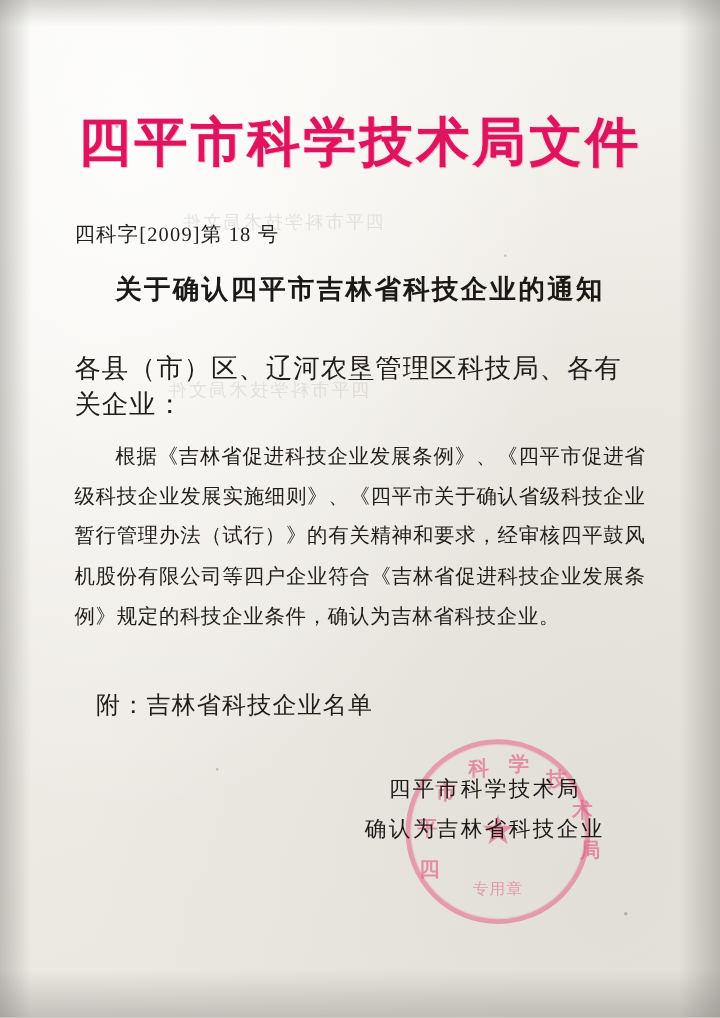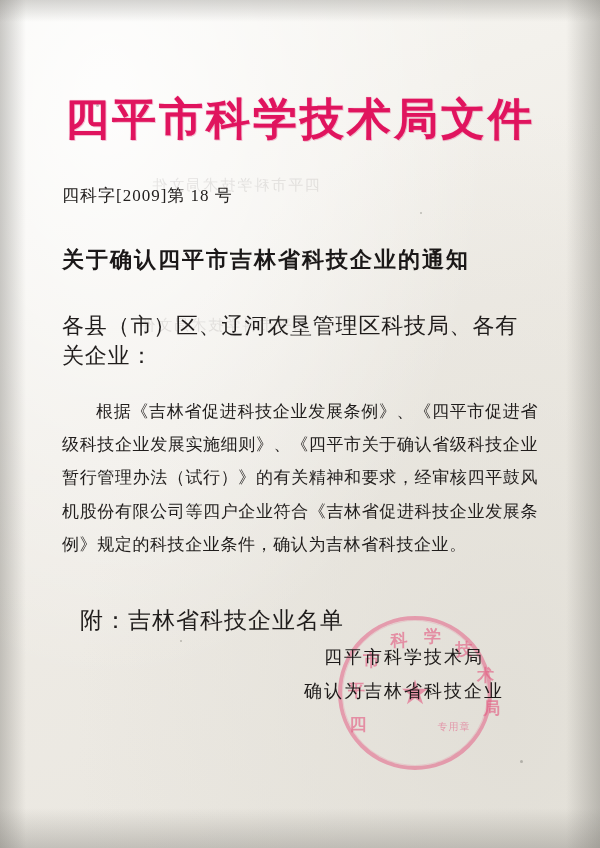--- a/index.html
+++ b/index.html
@@ -92,49 +92,49 @@
   .doc-number {
     margin-top: 42px;
     text-align: left;
     font-size: 17px;
     color: #23201f;
     letter-spacing: 1px;
     font-family: "Liberation Serif", serif;
   }
 
   .doc-title {
-    margin-top: 38px;
-    text-align: left;
+    margin-top: 19px;
+    text-align: center;
     font-size: 22px;
     font-weight: bold;
     color: #1b1818;
     letter-spacing: 2px;
     font-family: "DejaVu Serif", "Liberation Serif", serif;
   }
 
   .salutation {
     margin-top: 36px;
     font-size: 22px;
     color: #201d1c;
     letter-spacing: 0.8px;
   }
 
   .body-para {
-    margin-top: 24px;
+    margin-top: 12px;
     font-size: 17px;
     color: #201d1c;
     line-height: 1.95;
     letter-spacing: 0.6px;
     text-align: justify;
     text-indent: 34px;
   }
 
   .attachment {
     margin-top: 44px;
-    font-size: 23px;
+    font-size: 20px;
     color: #201d1c;
     letter-spacing: 1px;
     padding-left: 18px;
   }
 
   
   .signature {
     position: absolute;
     right: 96px;
     bottom: 140px;
@@ -180,27 +180,26 @@
     font-family: "DejaVu Serif", "Liberation Serif", serif;
     font-size: 17px;
     font-weight: bold;
     color: rgba(226,38,96,0.62);
     transform-origin: 0 0;
     white-space: nowrap;
   }
   .seal-bottom {
     position: absolute;
     left: 50%;
-    bottom: 32px;
+    bottom: 16px;
     transform: translateX(-50%);
-    font-size: 10px;
+    font-size: 13px;
     letter-spacing: 1px;
     color: rgba(226,38,96,0.55);
     white-space: nowrap;
-    margin-left: 39px;
   }
 
   
   .speck {
     position: absolute;
     background: rgba(90,88,84,0.35);
     border-radius: 50%;
     pointer-events: none;
   }
 </style>

